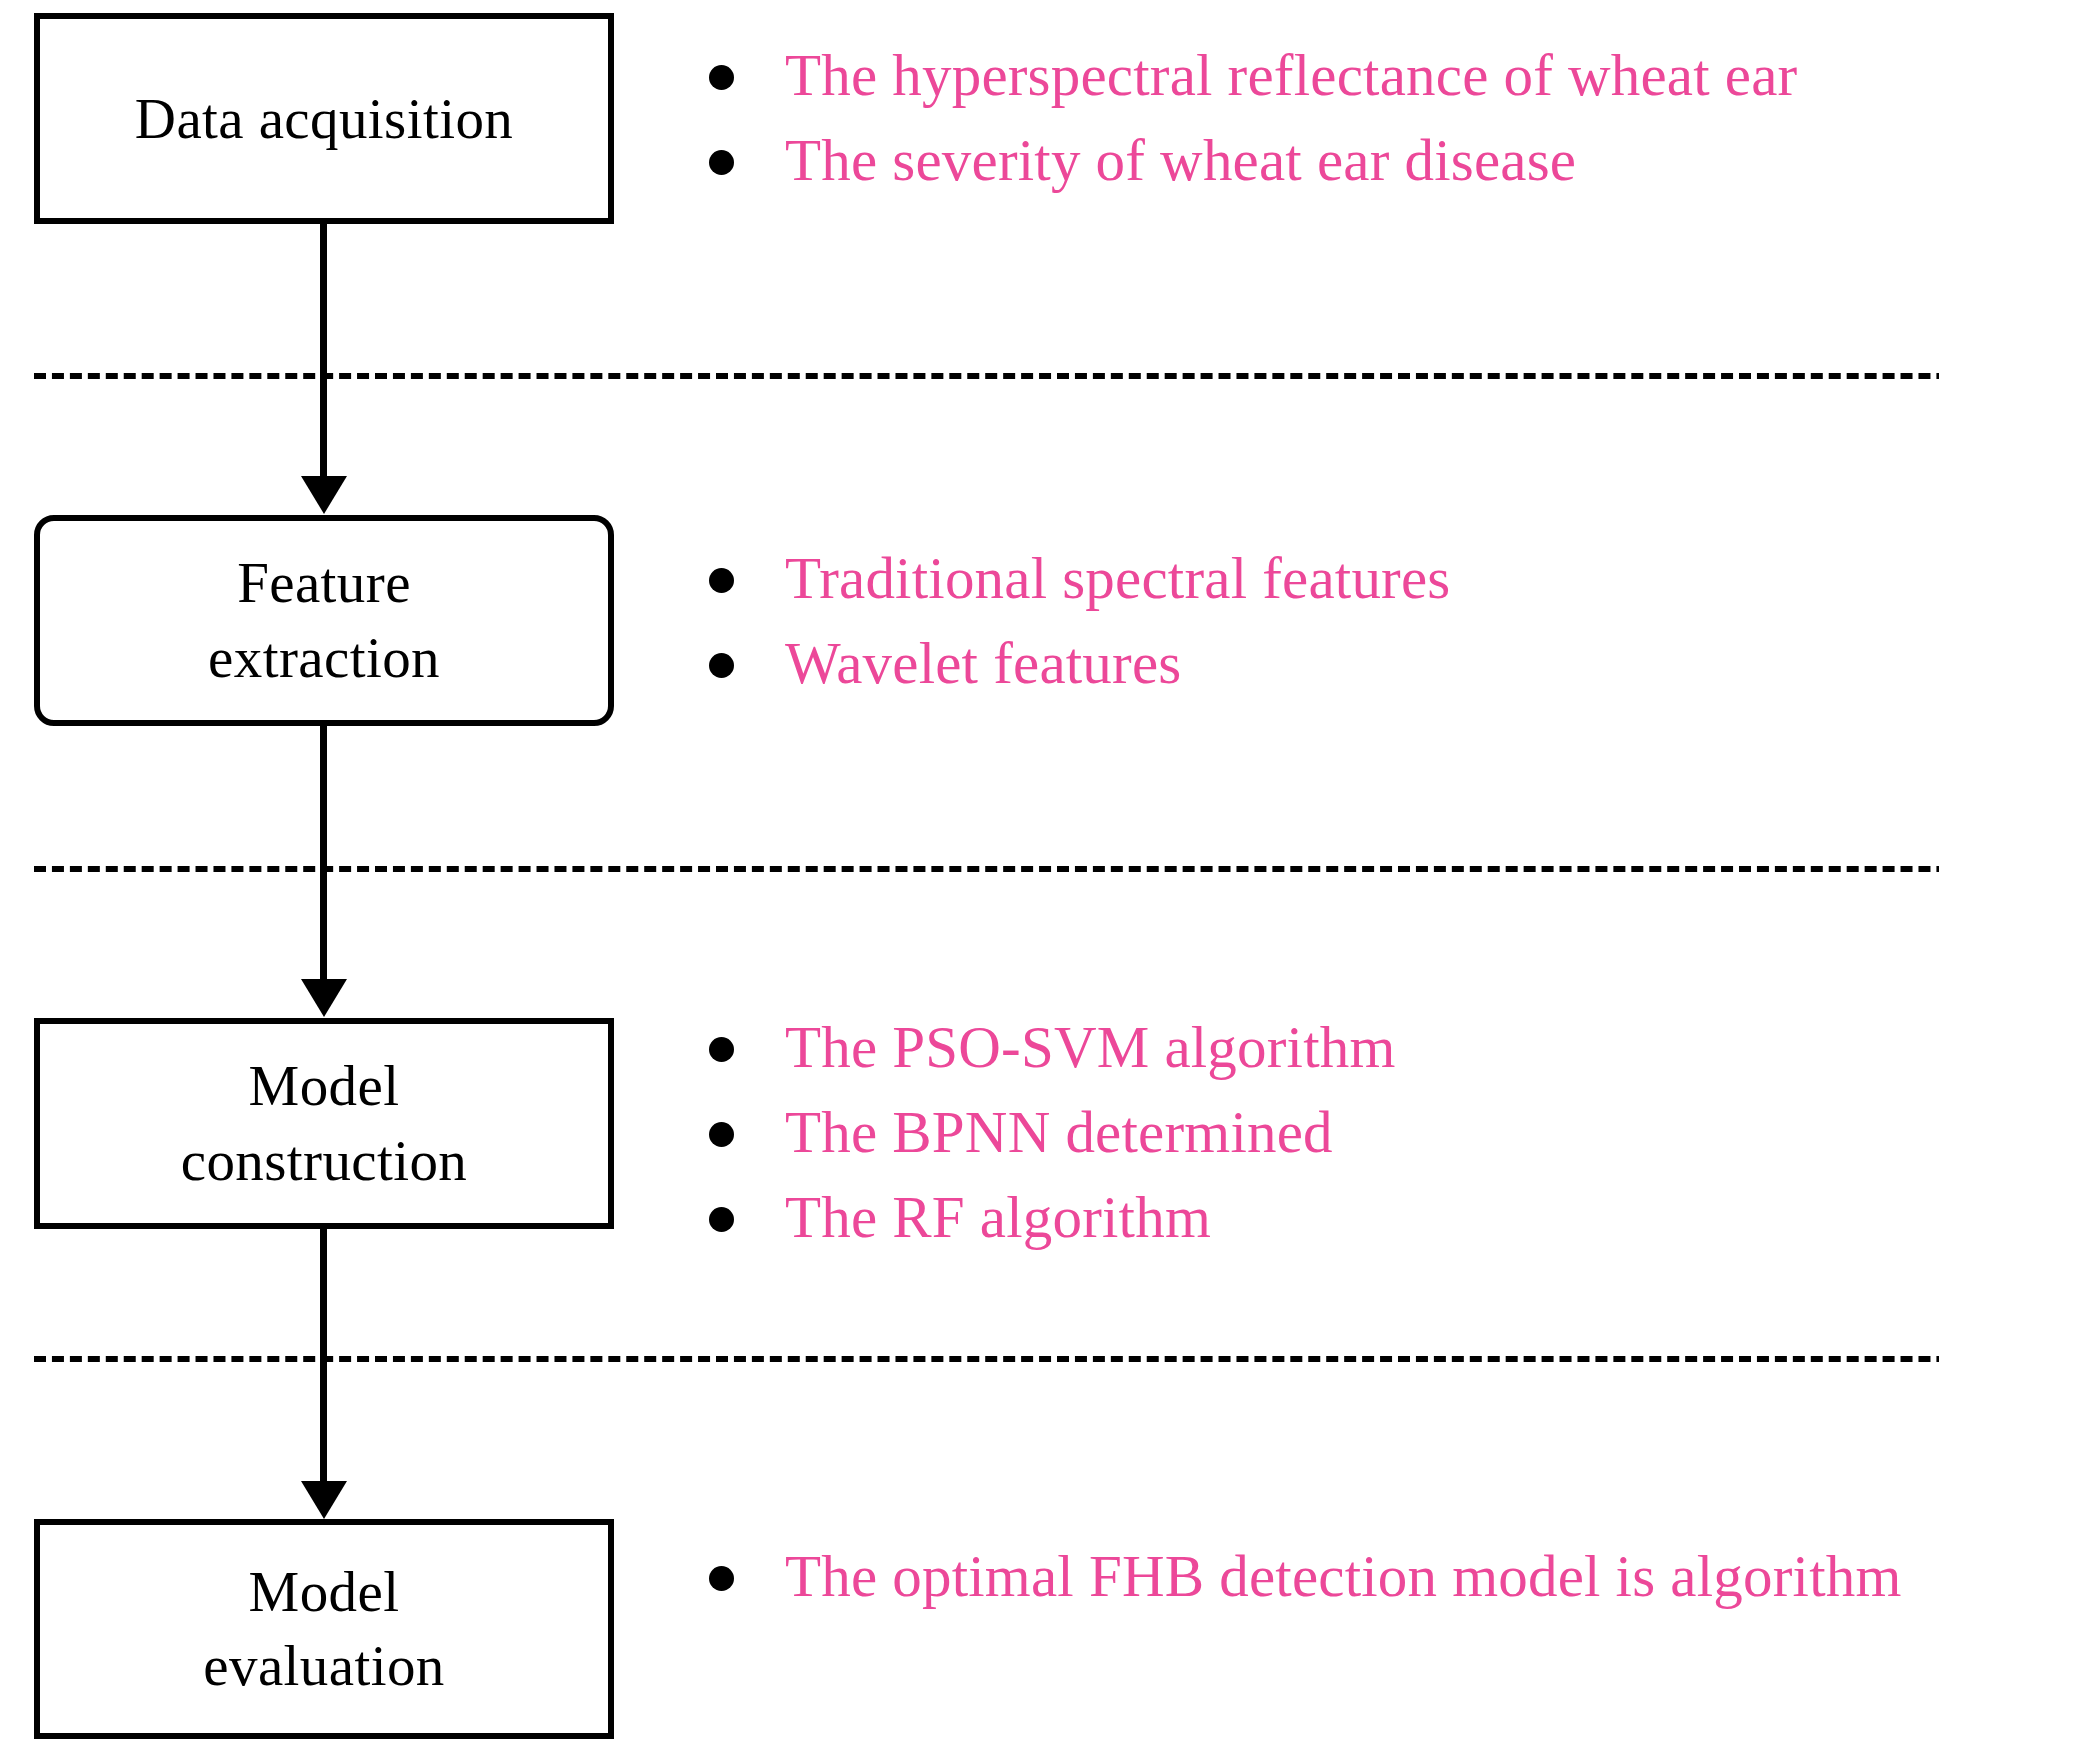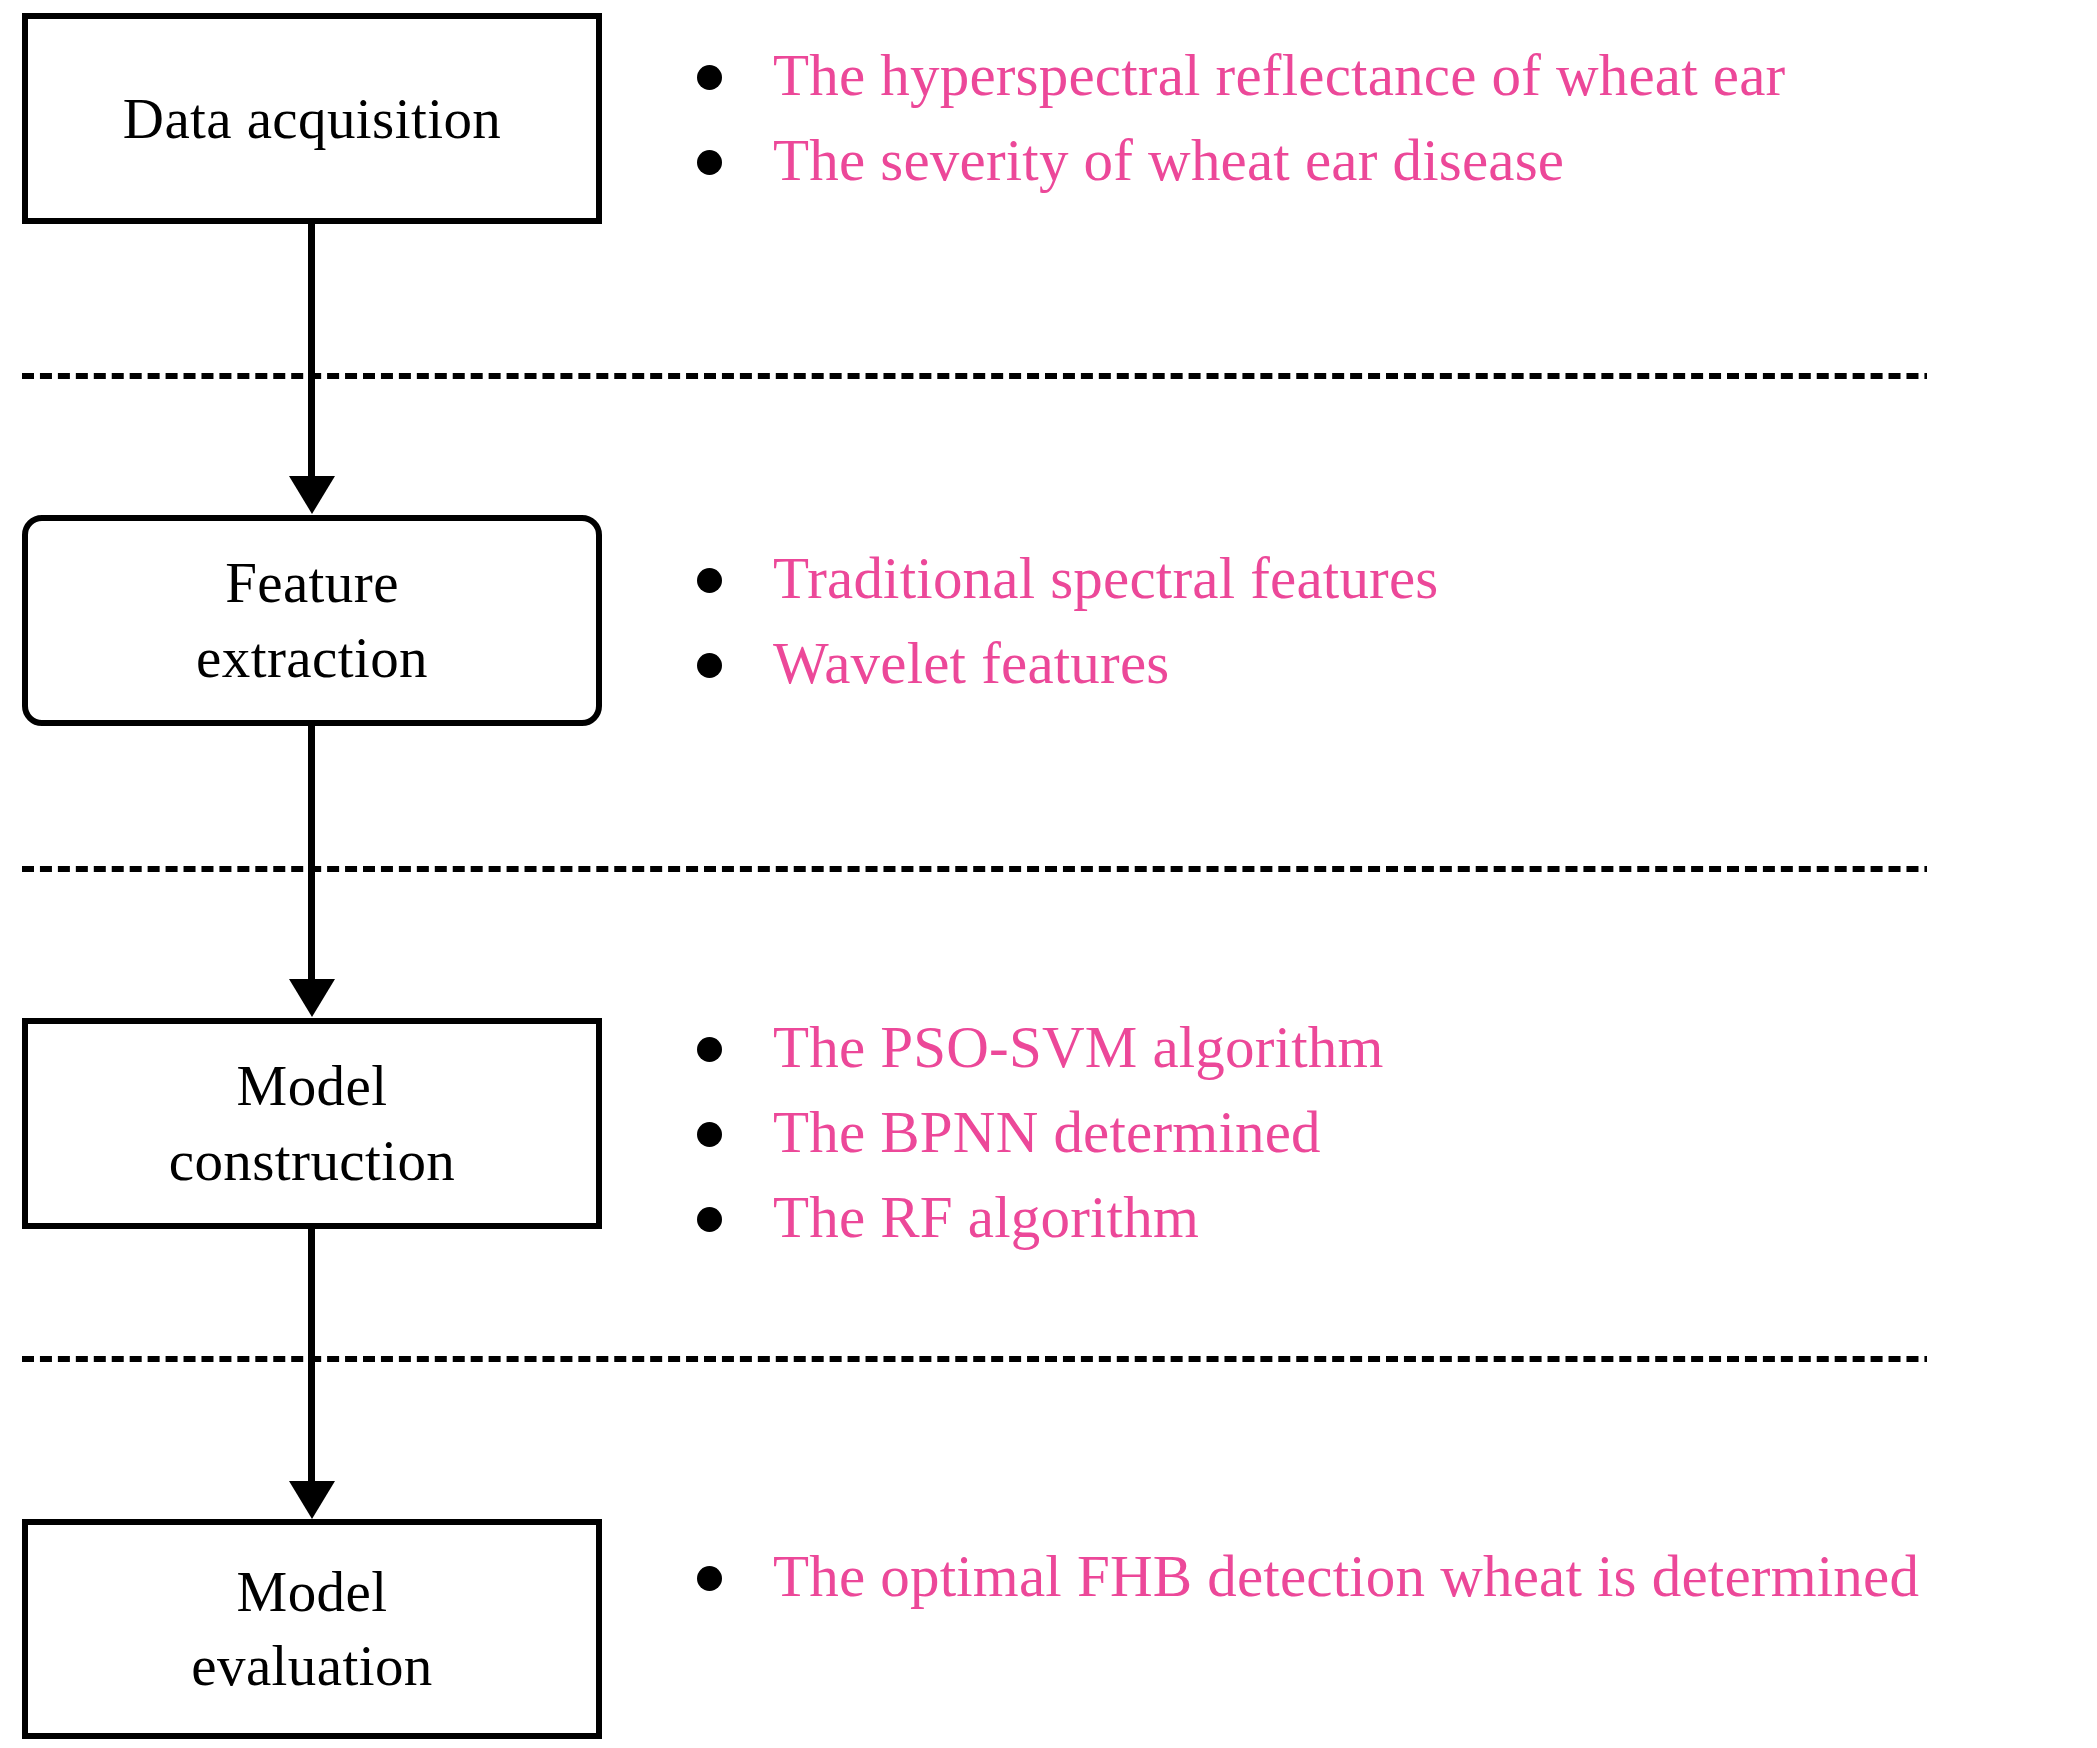--- a/index.html
+++ b/index.html
@@ -9,20 +9,21 @@
   }
   body {
     font-family: "Liberation Serif", "DejaVu Serif", serif;
   }
   #canvas {
     position: relative;
     width: 1927px;
     height: 1748px;
     background: #ffffff;
     overflow: hidden;
+    margin-left: 12px;
   }
 
   
   .stage-box {
     position: absolute;
     box-sizing: border-box;
     border: 6.6px solid #000000;
     background: #ffffff;
     display: flex;
     align-items: center;
@@ -170,18 +171,18 @@
   <div class="separator" style="left:22px; top:1356px; width:2058px;"></div>
 
   <div class="stage-box" style="left:22px; top:1519px; width:580px; height:220px;">
     <div class="stage-box-label">Model
 evaluation</div>
   </div>
 
   <div class="bullet-group" style="left:697px; top:1541px; width:1269px;">
     <div class="bullet-item">
       <span class="bullet-marker"></span>
-      <span class="bullet-text">The optimal FHB detection wheat is determined</span>
+      <span class="bullet-text">The optimal FHB detection model is algorithm</span>
     </div>
   </div>
 
 </div>
 
 
 </body></html>

